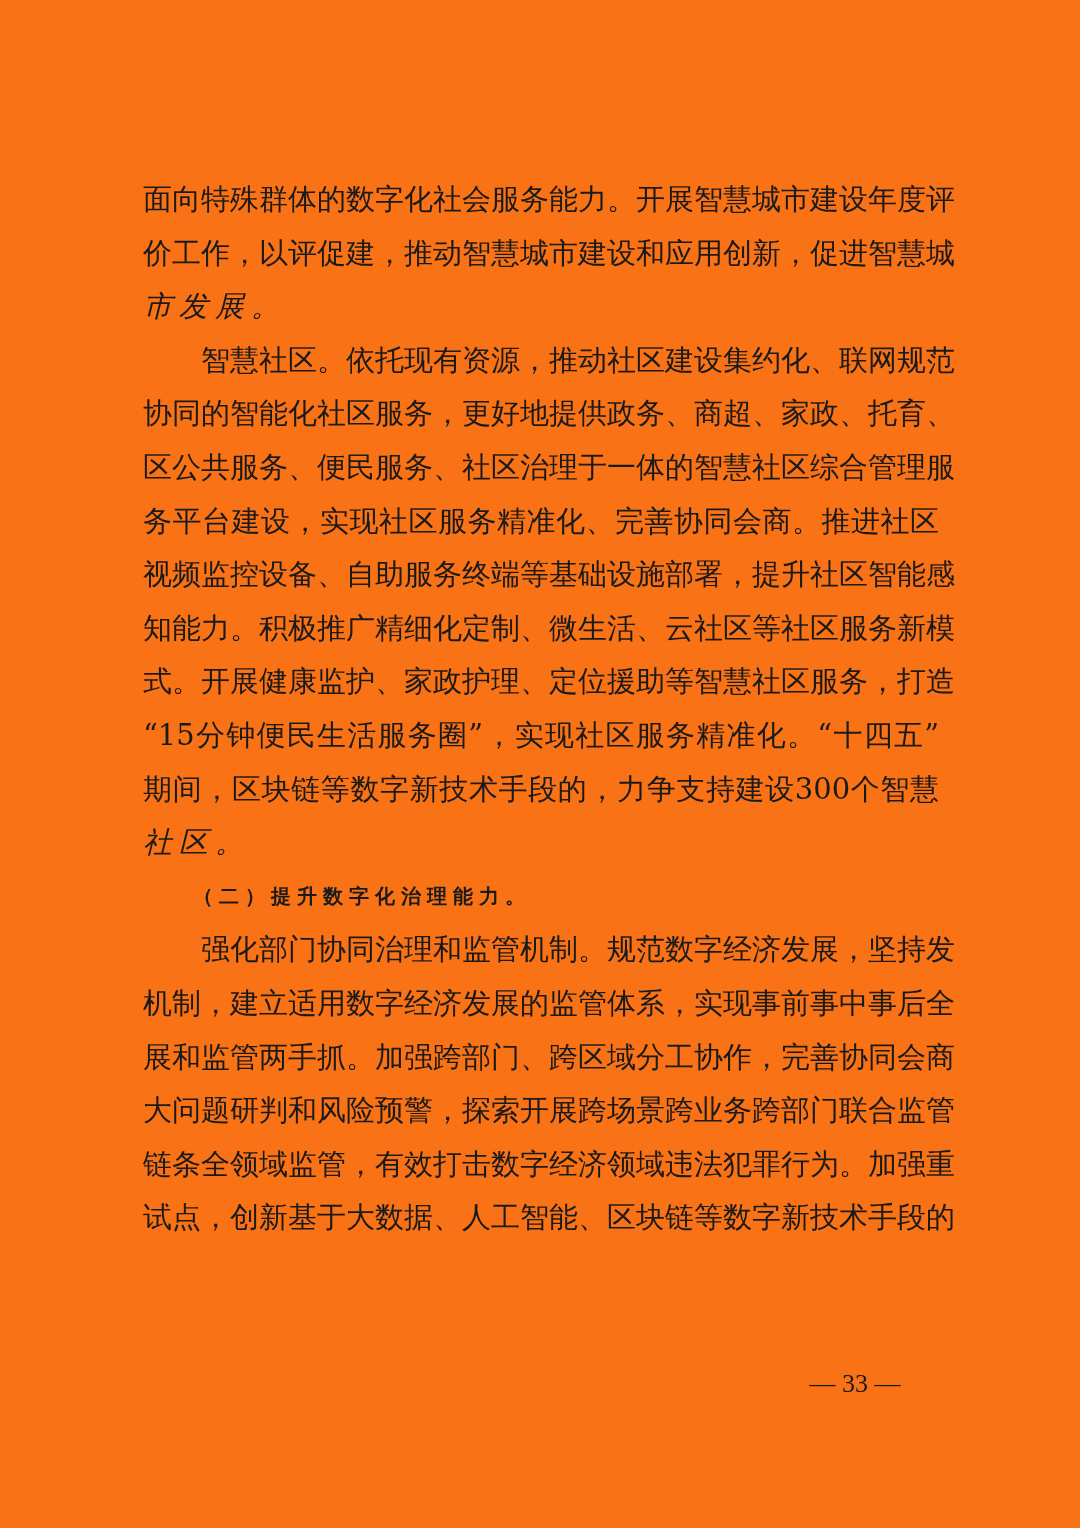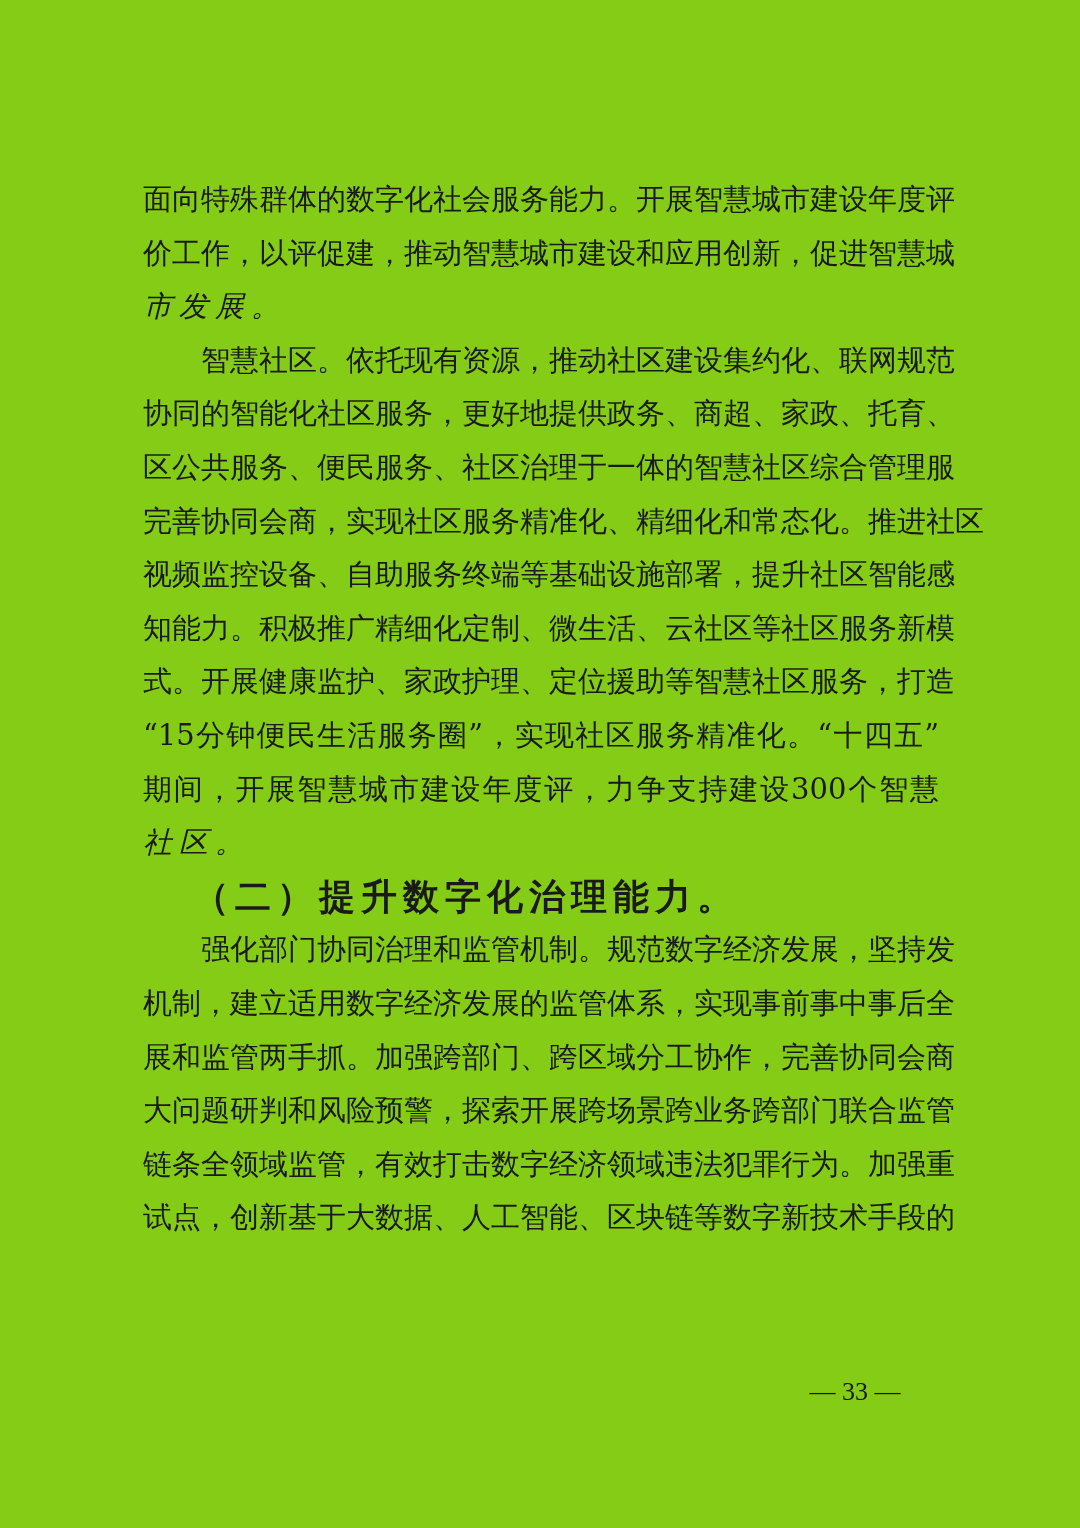--- a/index.html
+++ b/index.html
@@ -14,21 +14,21 @@
       overflow: hidden;
       font-family: "DejaVu Serif", "Liberation Serif", serif;
       color: #1a1a1a;
     }
     .page {
       position: absolute;
       left: 0;
       top: 0;
       width: 1080px;
       height: 1528px;
-      background: #84cc16;
+      background: #f97316;
     }
     .body-text {
       position: absolute;
       left: 143px;
       top: 173px;
       width: 796px;
     }
     .line {
       display: block;
       height: 53.6px;
@@ -46,54 +46,53 @@
     }
     .line.indent {
       padding-left: 58px;
     }
     .line.heading {
       padding-left: 50px;
       text-align-last: left;
       letter-spacing: 6px;
       font-weight: bold;
       font-family: "DejaVu Sans", "Liberation Sans", sans-serif;
-      font-size: 36px;
+      font-size: 20px;
     }
     .page-number {
       position: absolute;
       left: 790px;
       top: 1366px;
       width: 130px;
       height: 36px;
       line-height: 36px;
       font-size: 26px;
       font-family: "Liberation Serif", "DejaVu Serif", serif;
       color: #1a1a1a;
       text-align: center;
       white-space: nowrap;
-      margin-top: 8px;
     }
   </style>
 </head>
 <body>
 
 <div class="page">
   <div class="body-text">
     <span class="line">面向特殊群体的数字化社会服务能力。开展智慧城市建设年度评</span>
     <span class="line">价工作，以评促建，推动智慧城市建设和应用创新，促进智慧城</span>
     <span class="line last">市发展。</span>
     <span class="line indent">智慧社区。依托现有资源，推动社区建设集约化、联网规范</span>
     <span class="line">协同的智能化社区服务，更好地提供政务、商超、家政、托育、</span>
     <span class="line">区公共服务、便民服务、社区治理于一体的智慧社区综合管理服</span>
-    <span class="line">完善协同会商，实现社区服务精准化、精细化和常态化。推进社区</span>
+    <span class="line">务平台建设，实现社区服务精准化、完善协同会商。推进社区</span>
     <span class="line">视频监控设备、自助服务终端等基础设施部署，提升社区智能感</span>
     <span class="line">知能力。积极推广精细化定制、微生活、云社区等社区服务新模</span>
     <span class="line">式。开展健康监护、家政护理、定位援助等智慧社区服务，打造</span>
     <span class="line">“15分钟便民生活服务圈”，实现社区服务精准化。“十四五”</span>
-    <span class="line">期间，开展智慧城市建设年度评，力争支持建设300个智慧</span>
+    <span class="line">期间，区块链等数字新技术手段的，力争支持建设300个智慧</span>
     <span class="line last">社区。</span>
     <span class="line heading">（二）提升数字化治理能力。</span>
     <span class="line indent">强化部门协同治理和监管机制。规范数字经济发展，坚持发</span>
     <span class="line">机制，建立适用数字经济发展的监管体系，实现事前事中事后全</span>
     <span class="line">展和监管两手抓。加强跨部门、跨区域分工协作，完善协同会商</span>
     <span class="line">大问题研判和风险预警，探索开展跨场景跨业务跨部门联合监管</span>
     <span class="line">链条全领域监管，有效打击数字经济领域违法犯罪行为。加强重</span>
     <span class="line">试点，创新基于大数据、人工智能、区块链等数字新技术手段的</span>
   </div>
   <div class="page-number">—  33  —</div>

